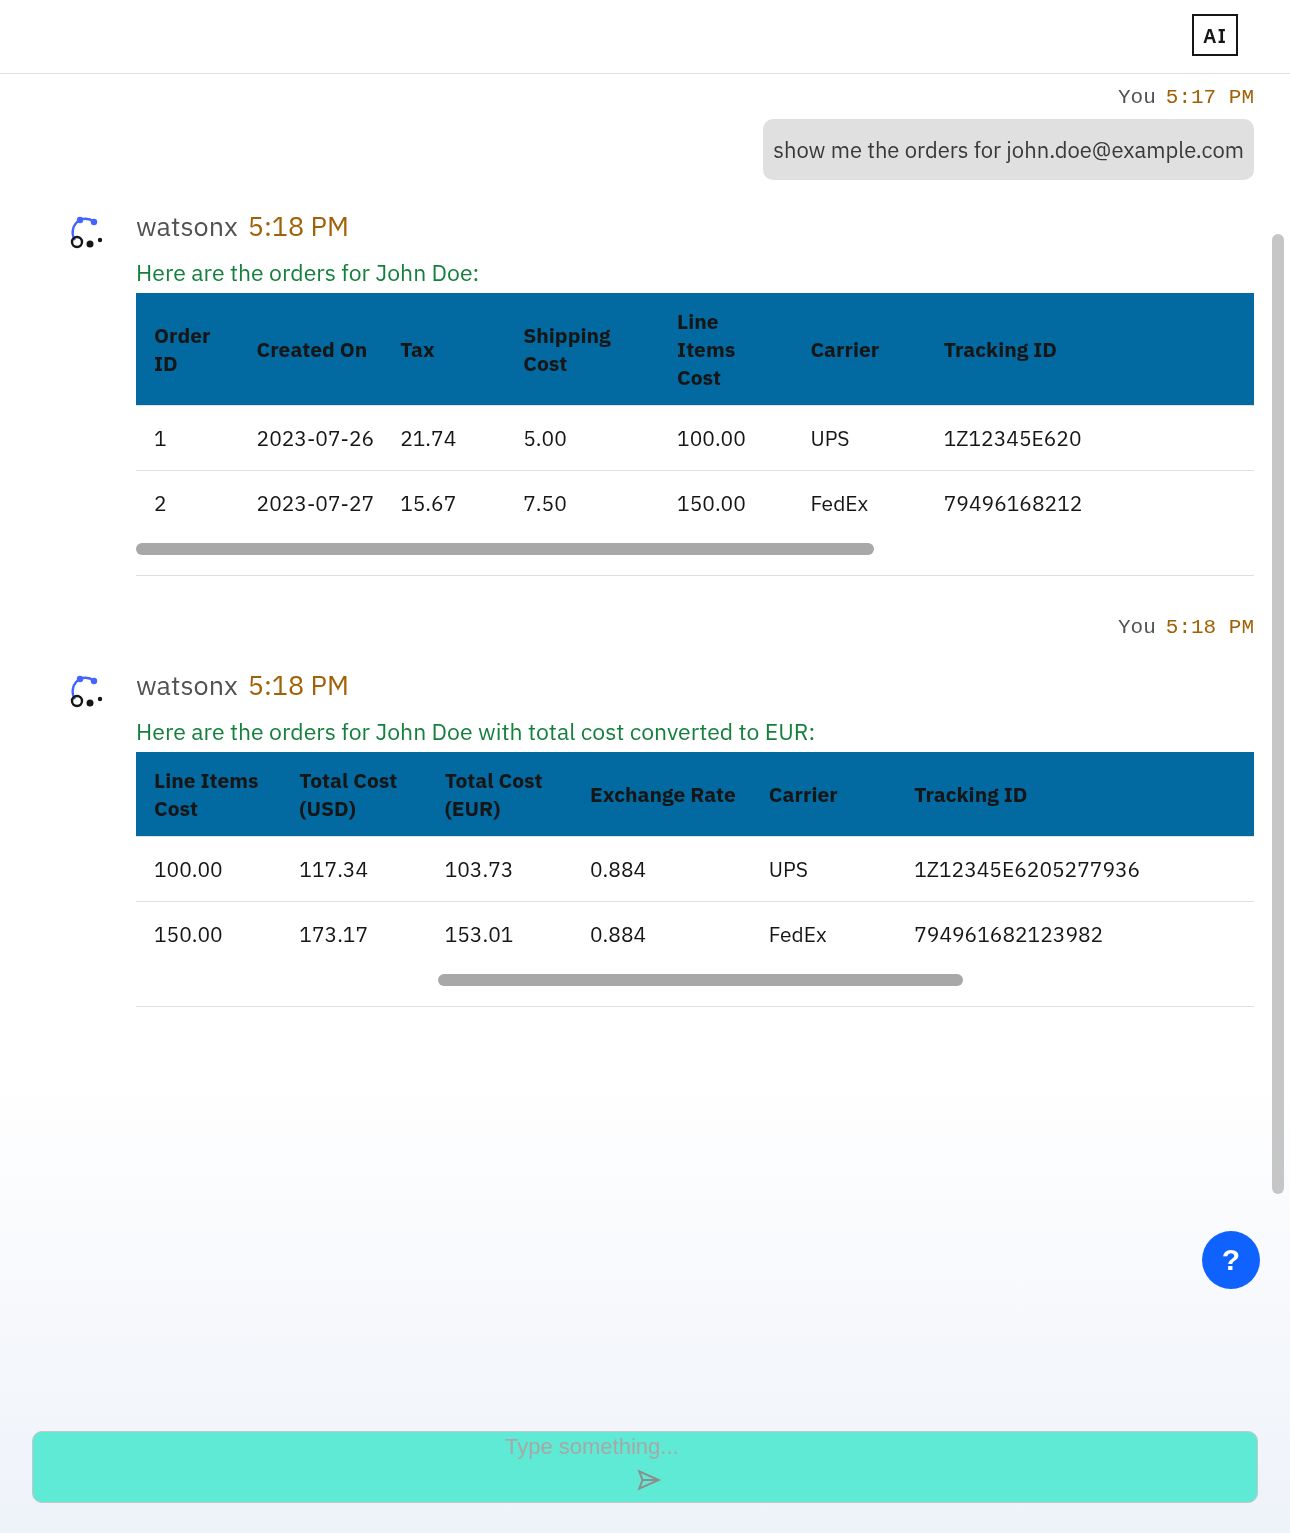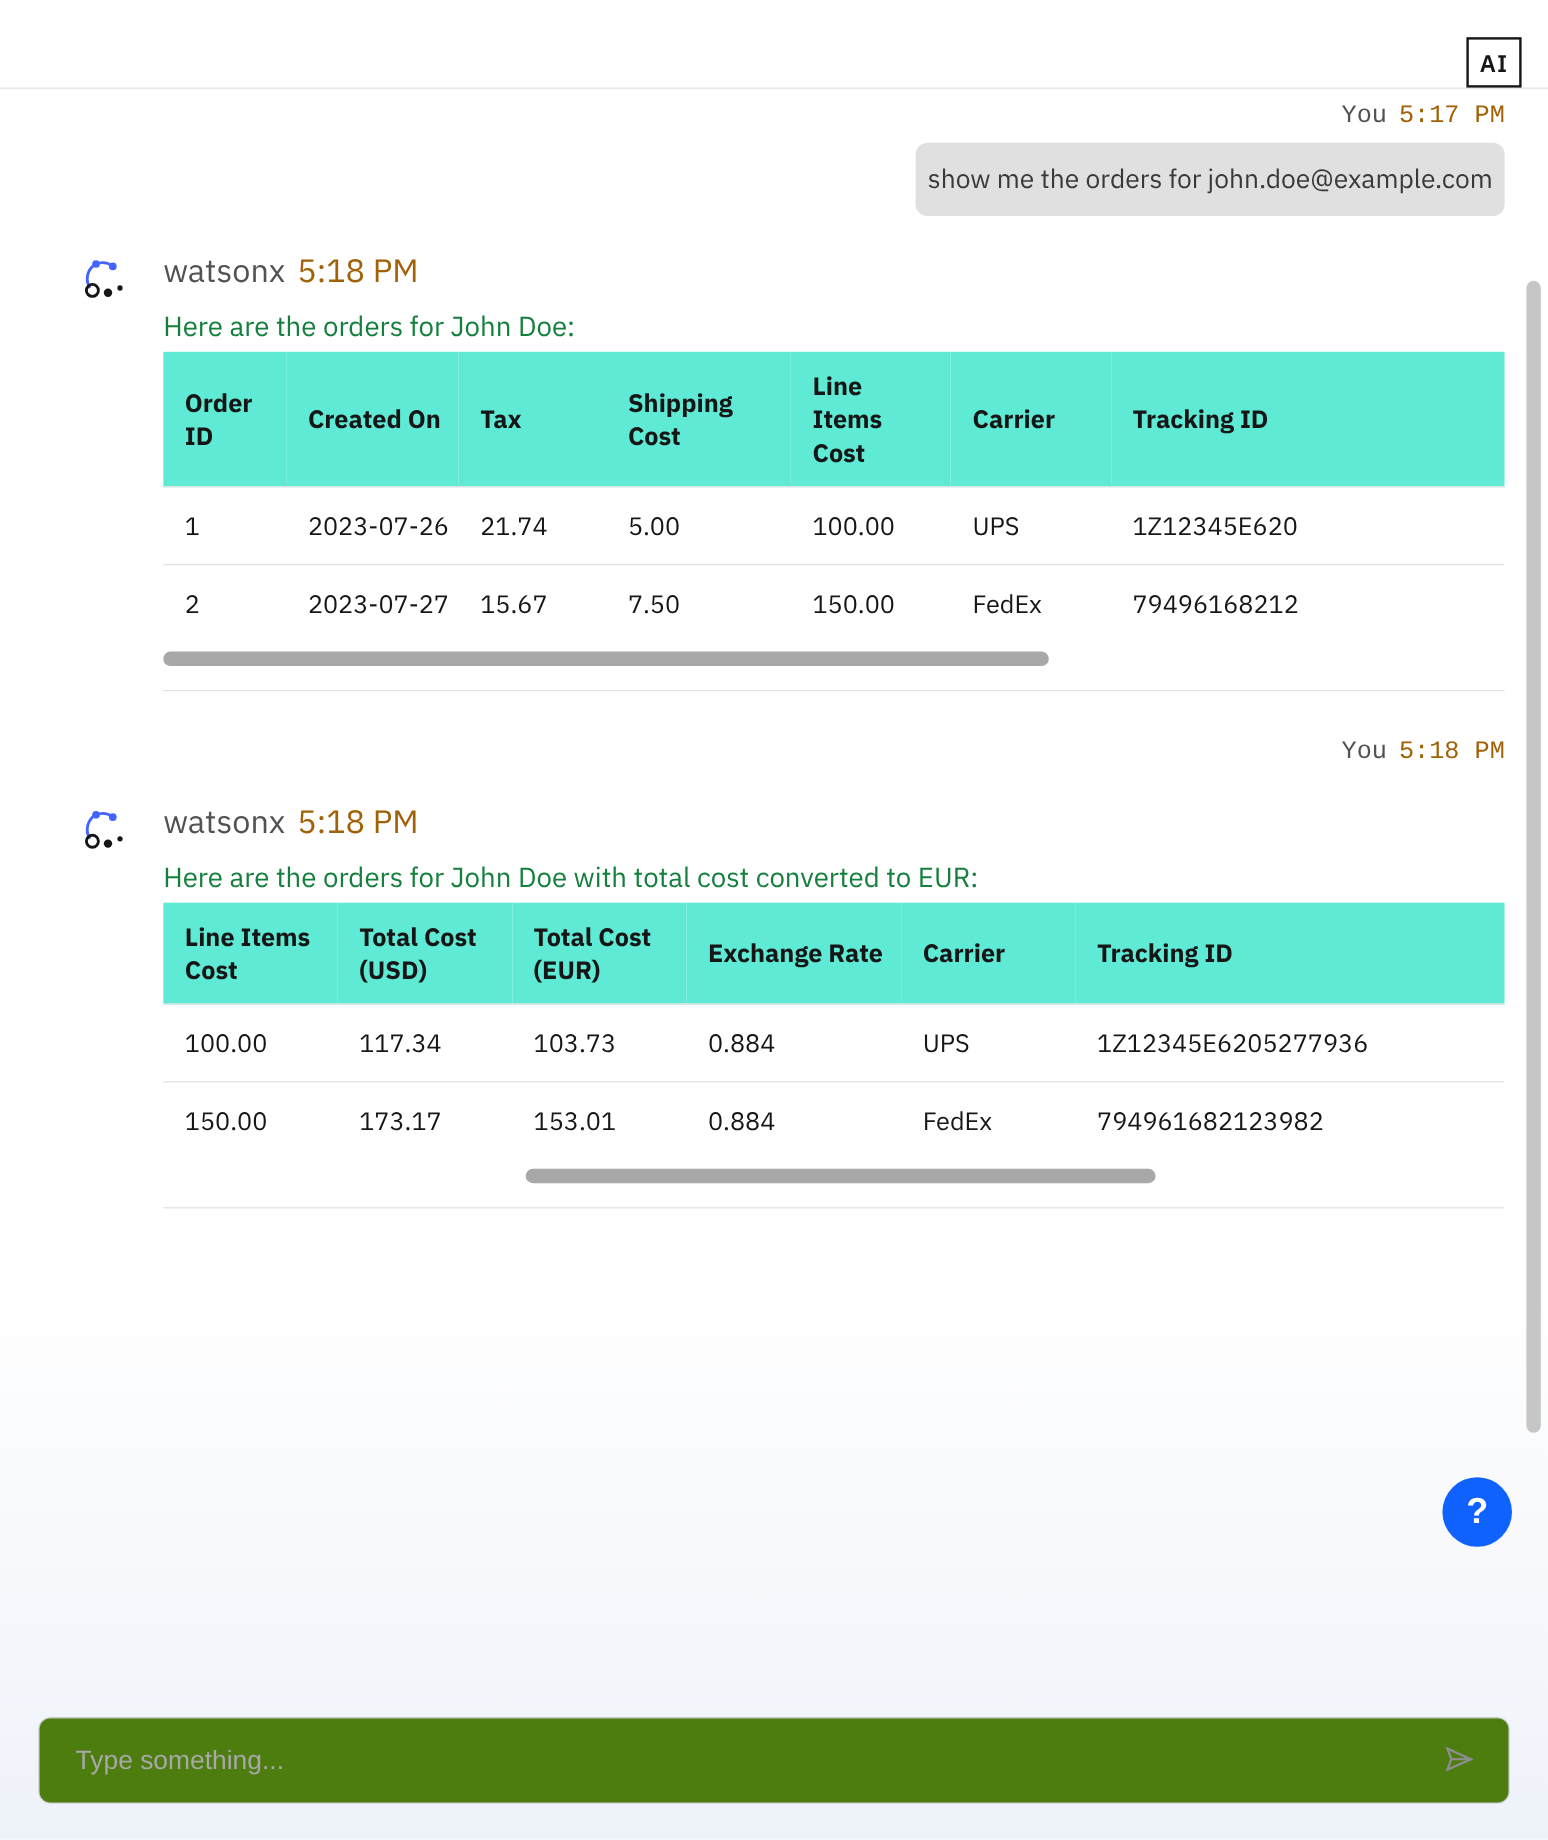--- a/index.html
+++ b/index.html
@@ -15,22 +15,22 @@
     height: 1533px;
     position: relative;
     display: flex;
     flex-direction: column;
   }
   .topbar {
     height: 74px;
     border-bottom: 1px solid #e0e0e0;
     display: flex;
     justify-content: flex-end;
-    align-items: flex-end;
-    padding: 14px 22px 0 0;
+    align-items: flex-start;
+    padding: 14px 52px 0 0;
   }
   .ai-badge {
     width: 46px;
     height: 42px;
     border: 2px solid #161616;
     display: flex;
     align-items: center;
     justify-content: center;
     font-weight: 600;
     font-size: 20px;
@@ -113,21 +113,21 @@
     position: relative;
     border-bottom: 1px solid #e0e0e0;
     padding-bottom: 20px;
   }
   table {
     border-collapse: collapse;
     width: 100%;
     min-width: 1090px;
     table-layout: fixed;
   }
-  thead { background: #5eead4; }
+  thead { background: #0369a1; }
   th {
     text-align: left;
     font-weight: 700;
     font-size: 21px;
     padding: 14px 12px 14px 18px;
     color: #161616;
     vertical-align: middle;
   }
   td {
     font-size: 21px;
@@ -148,25 +148,26 @@
     height: 12px;
     background: #a8a8a8;
     border-radius: 6px;
   }
   .composer-wrap {
     padding: 14px 32px 30px 32px;
   }
   .composer {
     border: 1px solid #c6c6c6;
     border-radius: 10px;
-    background: #4d7c0f;
+    background: #5eead4;
     height: 72px;
     display: flex;
     align-items: center;
     padding: 0 22px 0 30px;
+    flex-direction: column;
   }
   .composer input {
     flex: 1;
     border: none;
     outline: none;
     font-size: 22px;
     color: #161616;
     background: transparent;
   }
   .composer input::placeholder { color: #a8a8a8; }

